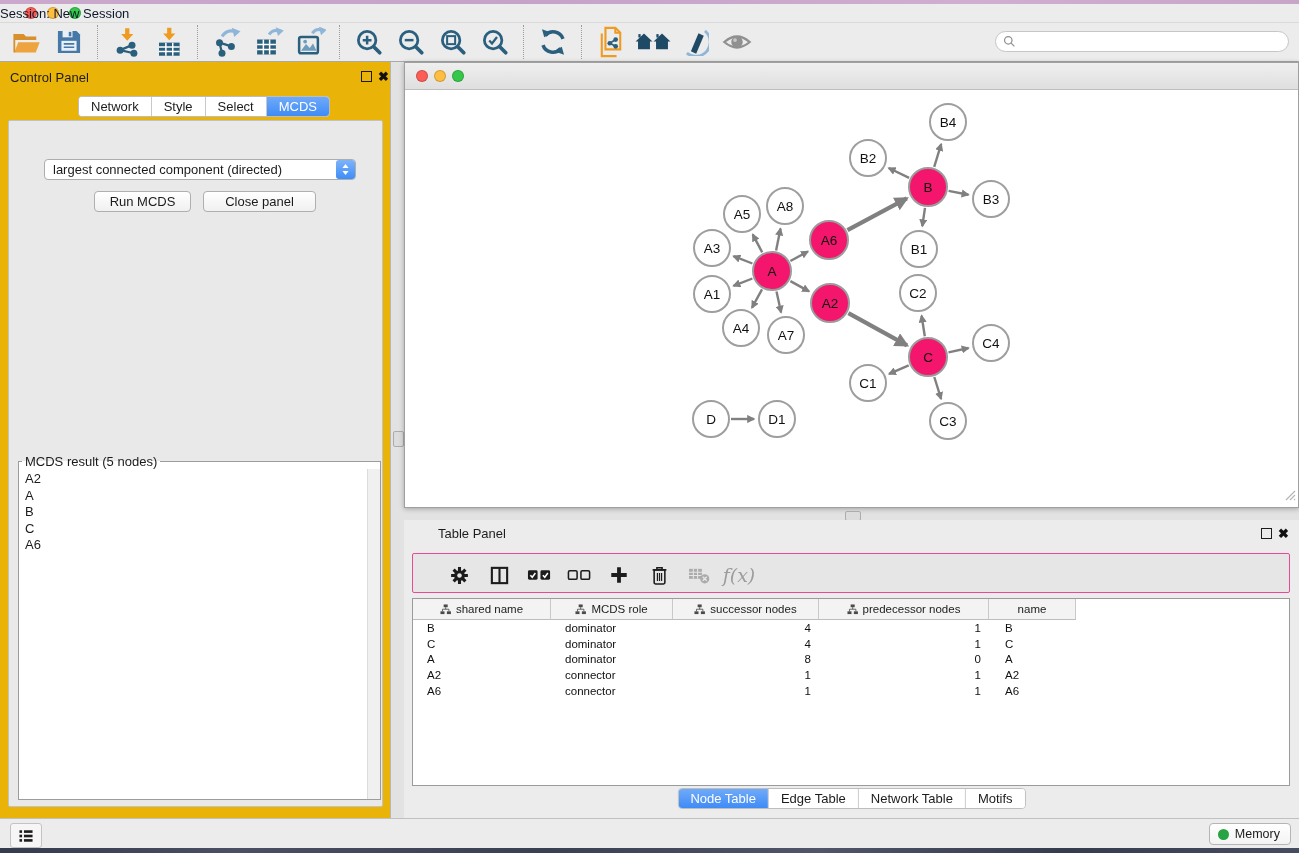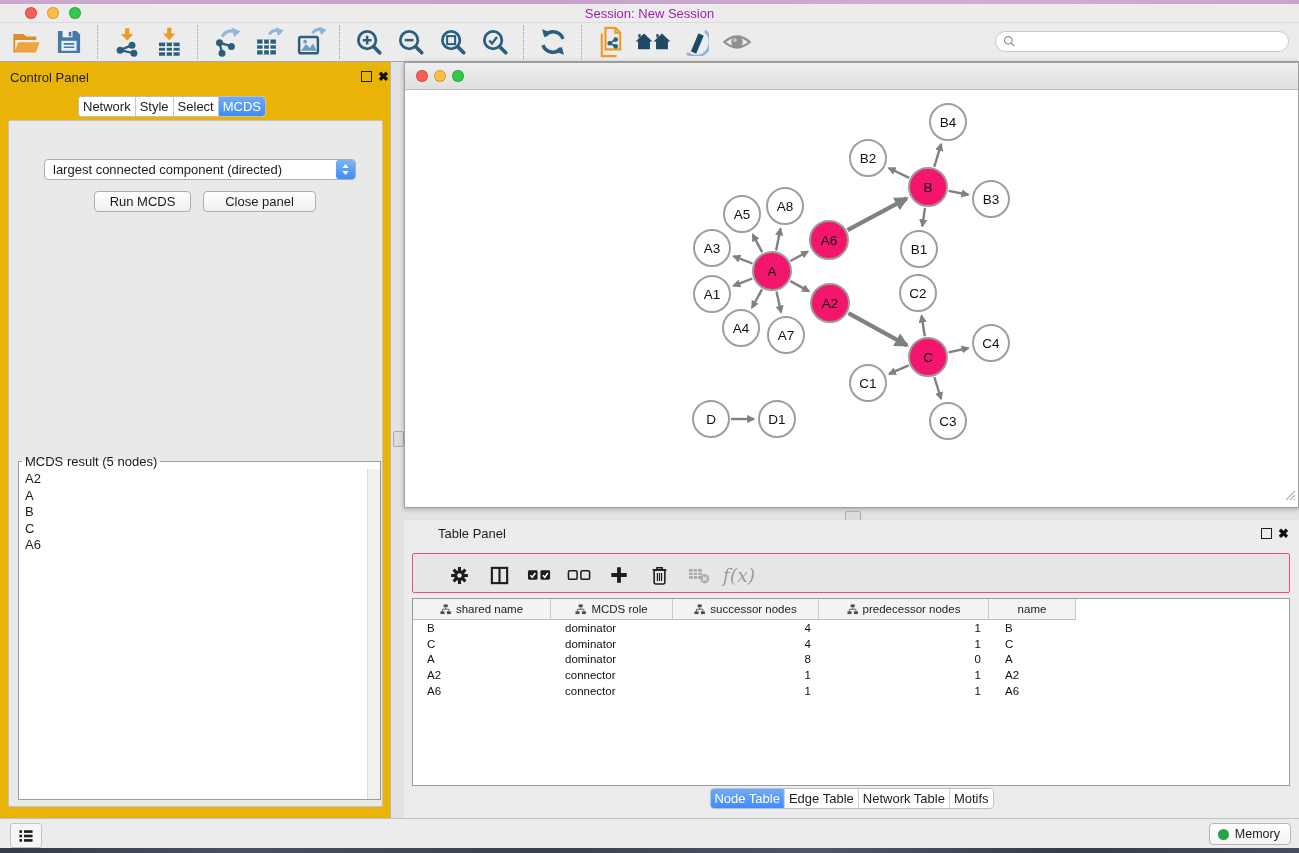--- a/index.html
+++ b/index.html
@@ -11,21 +11,21 @@
     background:linear-gradient(90deg,#CBA9CD,#C5A2C8 40%,#CFAED1 75%,#C7A5C9); }
   .wp-bottom { position:absolute; left:0; top:848px; width:100%; height:5px;
     background:linear-gradient(90deg,#343B4B,#4A4F63 18%,#39404F 42%,#50556A 63%,#353C4C 82%,#474D60); }
 
   
   .titlebar { position:absolute; left:0; top:4px; width:100%; height:18px; background:#ECECEC;
     border-bottom:1px solid #DADADA; }
   .light { position:absolute; top:3px; width:12px; height:12px; border-radius:50%;
     box-shadow:inset 0 0 0 1px rgba(0,0,0,.18); }
   .lt-red { background:#FC5D57; } .lt-yellow { background:#FDBE41; } .lt-green { background:#34C84A; }
-  .app-title { position:absolute; left:0; right:0; top:2px; text-align:center; font-size:13px; color:#a21caf; }
+  .app-title { position:absolute; left:0; right:0; top:2px; text-align:left; font-size:13px; color:#0f172a; }
 
   .toolbar { position:absolute; left:0; top:23px; width:100%; height:39px; background:#ECECEC;
     border-bottom:1px solid #A9A9A9; display:flex; align-items:center; padding-left:6px; box-sizing:border-box; }
   .tool-btn { width:42px; height:36px; display:flex; align-items:center; justify-content:center;
     background:none; border:none; padding:0; cursor:default; }
   .tool-sep { width:1px; height:34px; margin:0 7px; background:transparent;
     border-left:1px dotted #9E9E9E; }
   .searchbox { position:absolute; right:10px; top:8px; width:294px; height:21px; background:#fff;
     border:1px solid #C6C6C6; border-radius:11px; display:flex; align-items:center; padding-left:7px; box-sizing:border-box; }
   .searchbox input { border:none; outline:none; flex:1; font-size:12px; background:transparent; margin-left:4px; }
@@ -33,21 +33,21 @@
   
   .control-panel { position:absolute; left:0; top:62px; width:390px; height:756px; background:#eab308;
     border-right:1px solid #B6B6B6; }
   .panel-title { position:absolute; left:10px; top:8px; font-size:13px; color:#1d1d1d; }
   .float-icon { position:absolute; width:9px; height:9px; border:1.6px solid #1c1c1c; background:transparent; }
   .close-icon { position:absolute; font-size:13px; font-weight:bold; color:#111; line-height:11px; }
 
   .seg-tabs { position:absolute; display:flex; height:21px; border:1px solid #BDBDBD; border-radius:4px;
     overflow:hidden; background:#fff; box-sizing:border-box; }
   .seg { display:flex; align-items:center; justify-content:center; font-size:13px; color:#1c1c1c;
-    border-right:1px solid #C8C8C8; background:#fff; padding:0 4px; box-sizing:border-box; }
+    border-right:1px solid #C8C8C8; background:#fff; padding:0 12px; box-sizing:border-box; }
   .seg:last-child { border-right:none;text-align:center; }
   .seg.active { background:linear-gradient(#6FAAF8,#3F8BF7); color:#fff; }
 
   .cp-content { position:absolute; left:8px; right:7px; top:58px; bottom:11px;
     background:#E9E9E9; border:1px solid #C2C2C2; border-radius:2px; }
   .opt-label { position:absolute; left:0; right:0; top:13px; text-align:center; font-size:13px; color:#1b1b1b; }
   .dropdown { position:absolute; left:35px; top:38px; width:312px; height:21px; background:#fff;
     border:1px solid #ADADAD; border-radius:4px; box-sizing:border-box; display:flex; align-items:center; }
   .dropdown .val { flex:1; font-size:13px; color:#1b1b1b; padding-left:8px; white-space:nowrap; overflow:hidden; }
   .dd-stepper { width:19px; height:19px; border-radius:3px; background:linear-gradient(#7EB3F9,#3D8DF8);

